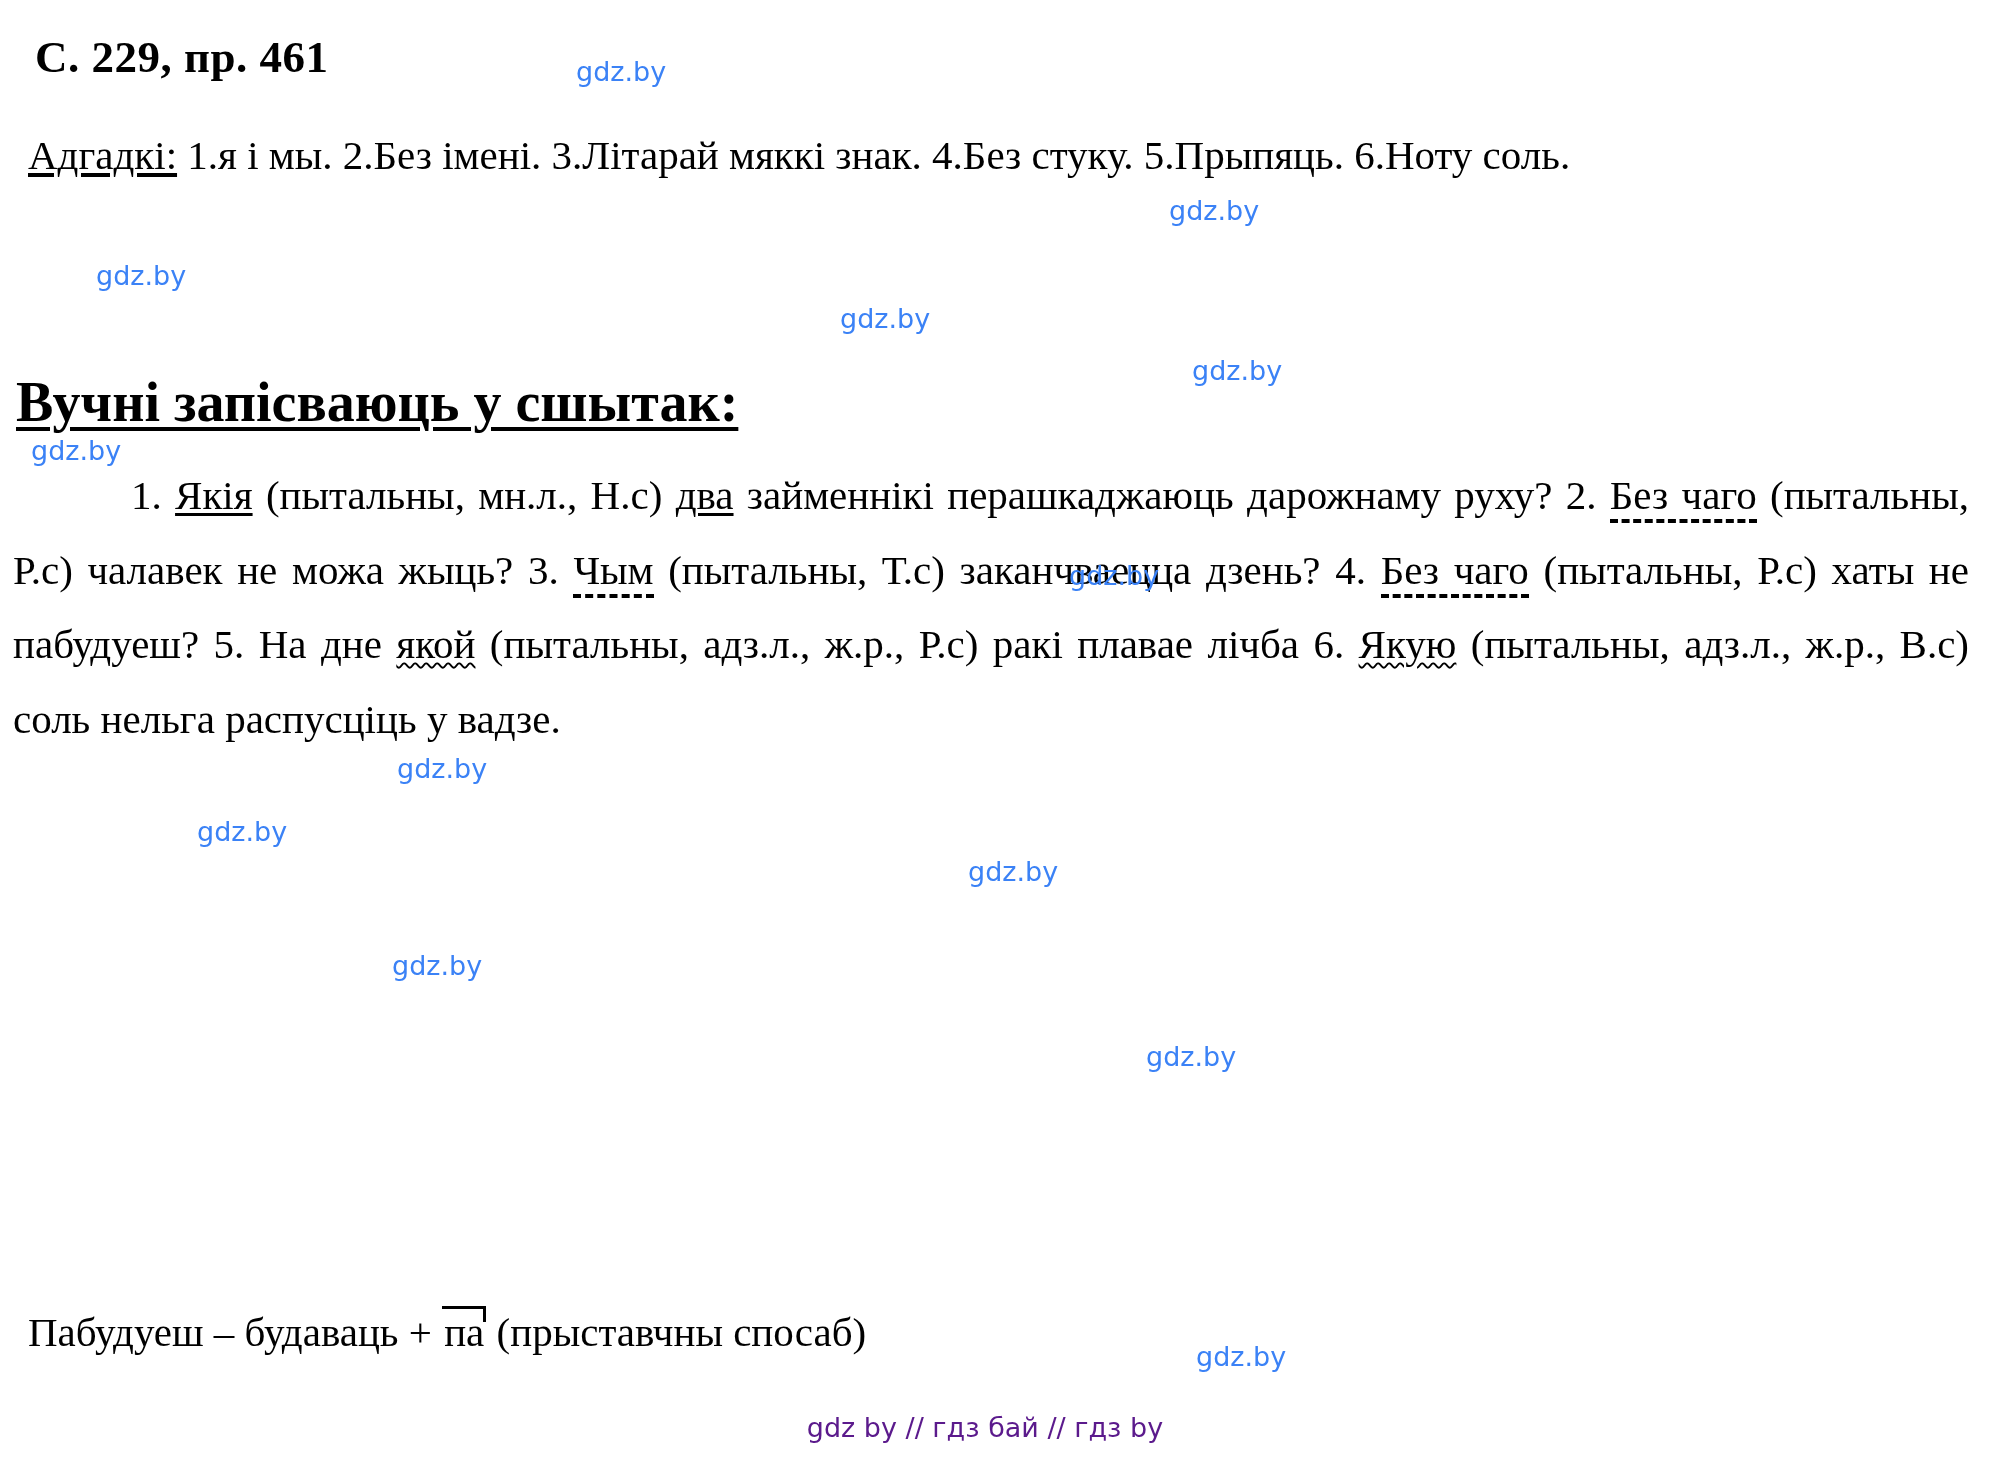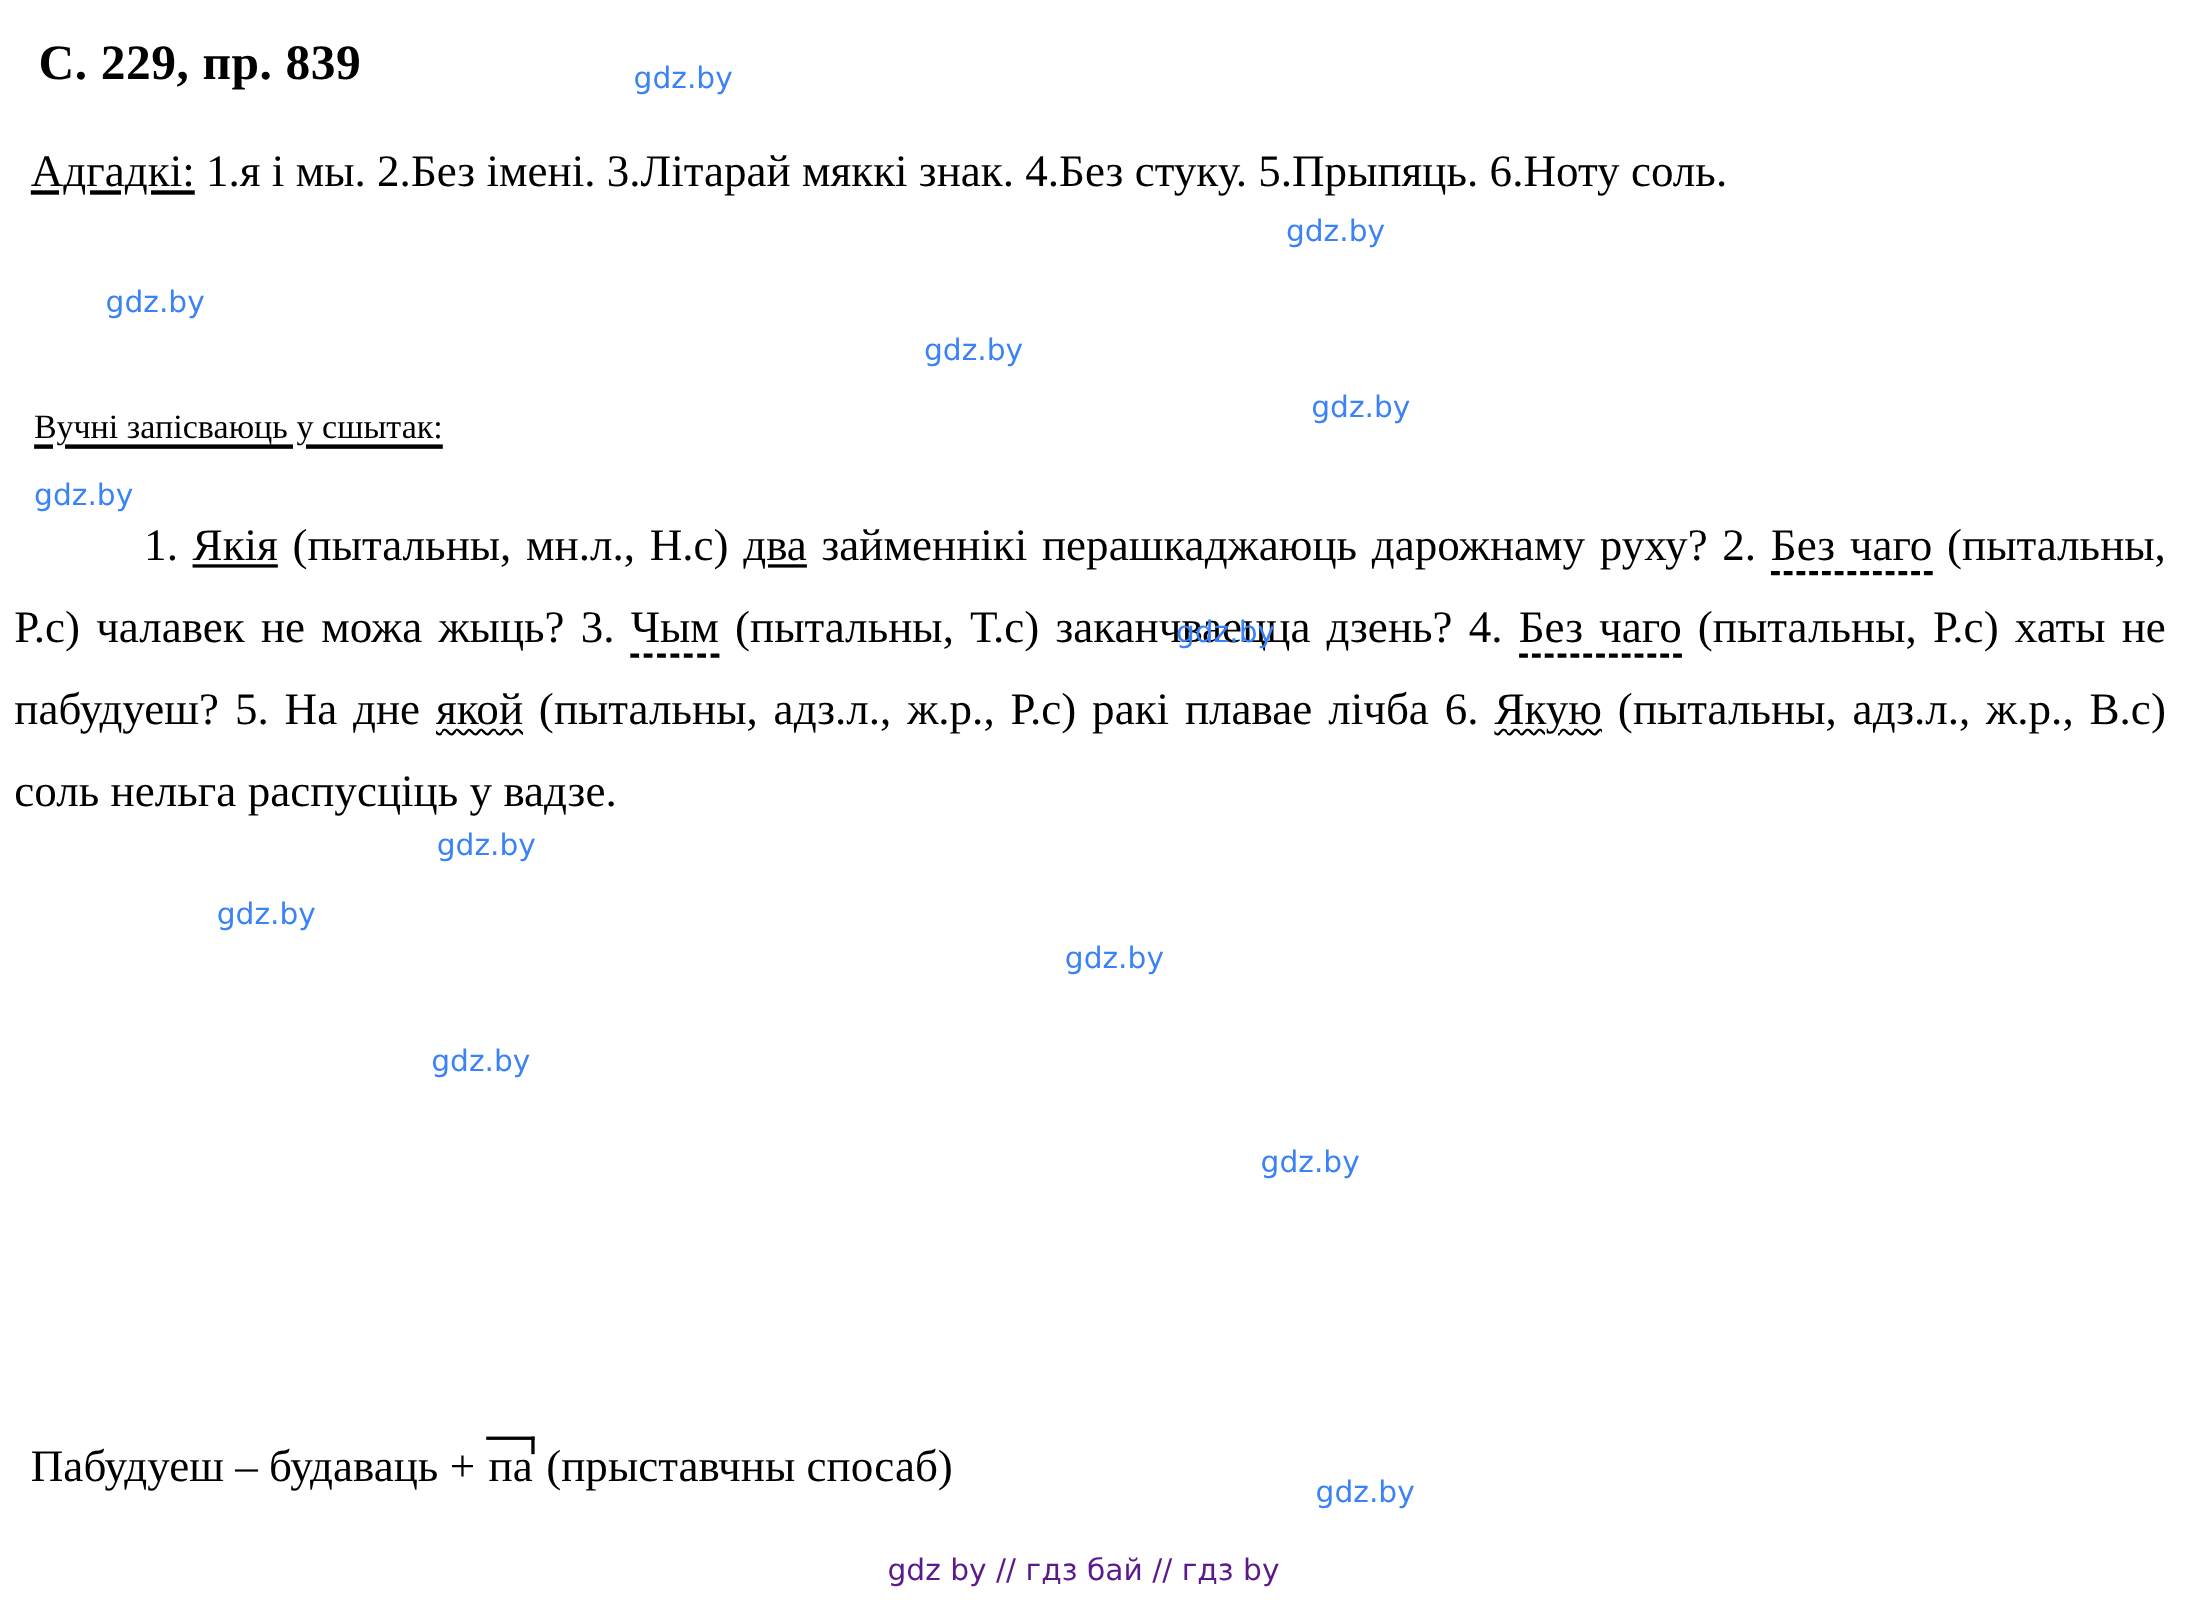--- a/index.html
+++ b/index.html
@@ -56,24 +56,24 @@
     line-height: 1.52;
   }
   .adgadki-block .lead {
     font-weight: normal;
     text-decoration: underline;
     text-underline-offset: 4px;
   }
 
   .vuchni {
     position: absolute;
-    left: 31px;
+    left: 16px;
     top: 370px;
-    font-size: 31px;
-    font-weight: normal;
+    font-size: 56px;
+    font-weight: bold;
     text-decoration: underline;
     text-decoration-thickness: 4px;
     text-underline-offset: 6px;
     white-space: nowrap;
   }
 
   
   .body-main {
     position: absolute;
     left: 13px;
@@ -168,21 +168,21 @@
     color: #5b1a8c;
     white-space: nowrap;
   }
 </style>
 </head>
 <body>
 
 <div class="page">
 
 
-  <div class="hdr-ref">С. 229, пр. 839</div>
+  <div class="hdr-ref">С. 229, пр. 461</div>
 
   <div class="adgadki-block">
     <span class="lead">Адгадкі:</span><span> 1.я і мы. 2.Без імені. 3.Літарай мяккі знак. 4.Без стуку. 5.Прыпяць. 6.Ноту соль.</span>
   </div>
 
   <div class="vuchni">Вучні запісваюць у сшытак:</div>
 
   <div class="body-main" id="main-paragraph"><span>1. </span><u class="solid">Якія</u><span> (пытальны, мн.л., Н.с) </span><u class="solid">два</u><span> займеннікі перашкаджаюць дарожнаму руху? 2. </span><span class="dashed">Без чаго</span><span> (пытальны, Р.с) чалавек не можа жыць? 3. </span><span class="dashed">Чым</span><span> (пытальны, Т.с) заканчваецца дзень? 4. </span><span class="dashed">Без чаго</span><span> (пытальны, Р.с) хаты не пабудуеш? 5. На дне </span><span class="wavy">якой</span><span> (пытальны, адз.л., ж.р., Р.с)  ракі плавае лічба 6. </span><span class="wavy">Якую</span><span> (пытальны, адз.л., ж.р., В.с) соль нельга распусціць у вадзе.</span></div>
 
 

